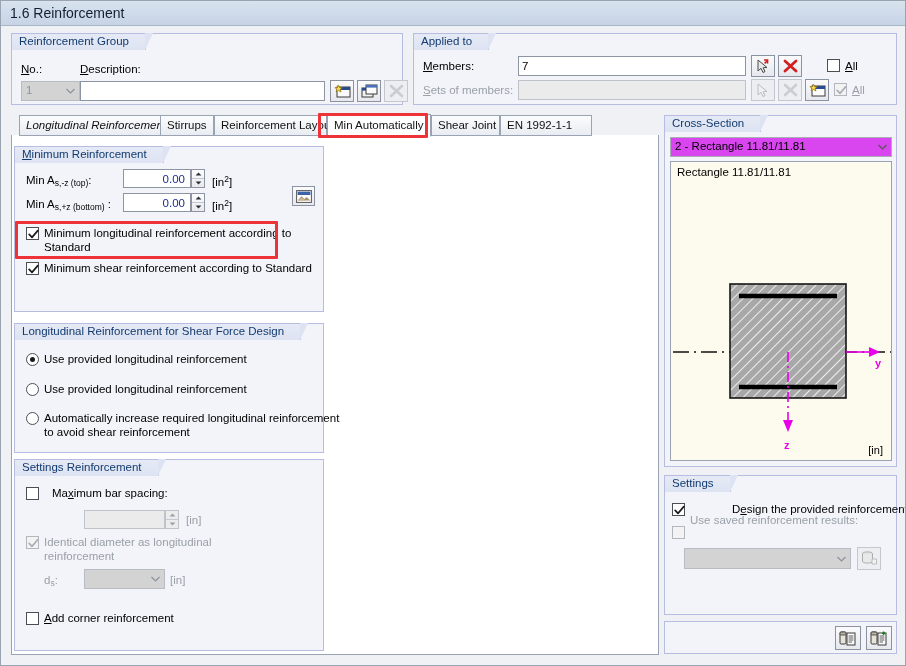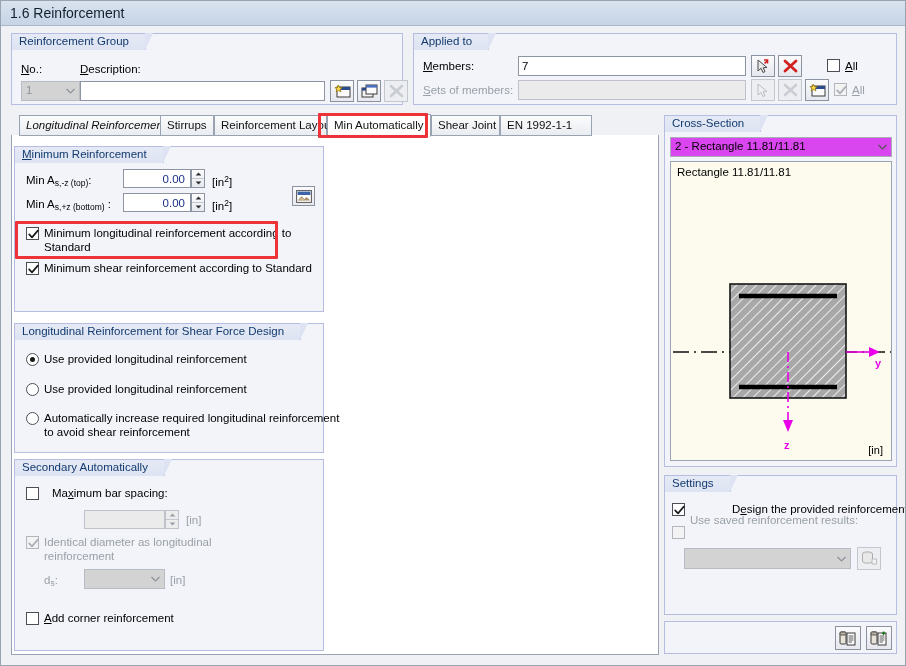--- a/index.html
+++ b/index.html
@@ -352,21 +352,21 @@
 
       <div class="rb" style="left:11px; top:71px;"></div>
       <div class="lbl" style="left:29px; top:70px;">
         <span>Automatically increase required longitudinal reinforcement</span><br>
         <span>to avoid shear reinforcement</span>
       </div>
     </div>
   </div>
 
   <div class="group" style="left:13px; top:458px; width:310px; height:192px;">
-    <div class="gcap">Secondary Automatically</div>
+    <div class="gcap">Settings Reinforcement</div>
     <div class="gbody">
       <div class="cb" style="left:11px; top:10px;"></div>
       <div class="lbl" style="left:29px; top:9px;margin-left:8px;">Ma<u class="ak">x</u>imum bar spacing:</div>
 
       <input class="tinput dis" style="left: 69px; top: 33px; width: 81px; height: 19px;" readonly="" value="">
       <div class="spin dis" style="left:150px; top:33px; height:19px;">
         <div>
             <svg width="7" height="4" viewBox="0 0 7 4">
               <path d="M3.5 0.4 L6.4 3.6 L0.6 3.6 Z" fill="#9aa0a8"></path>
             </svg>

